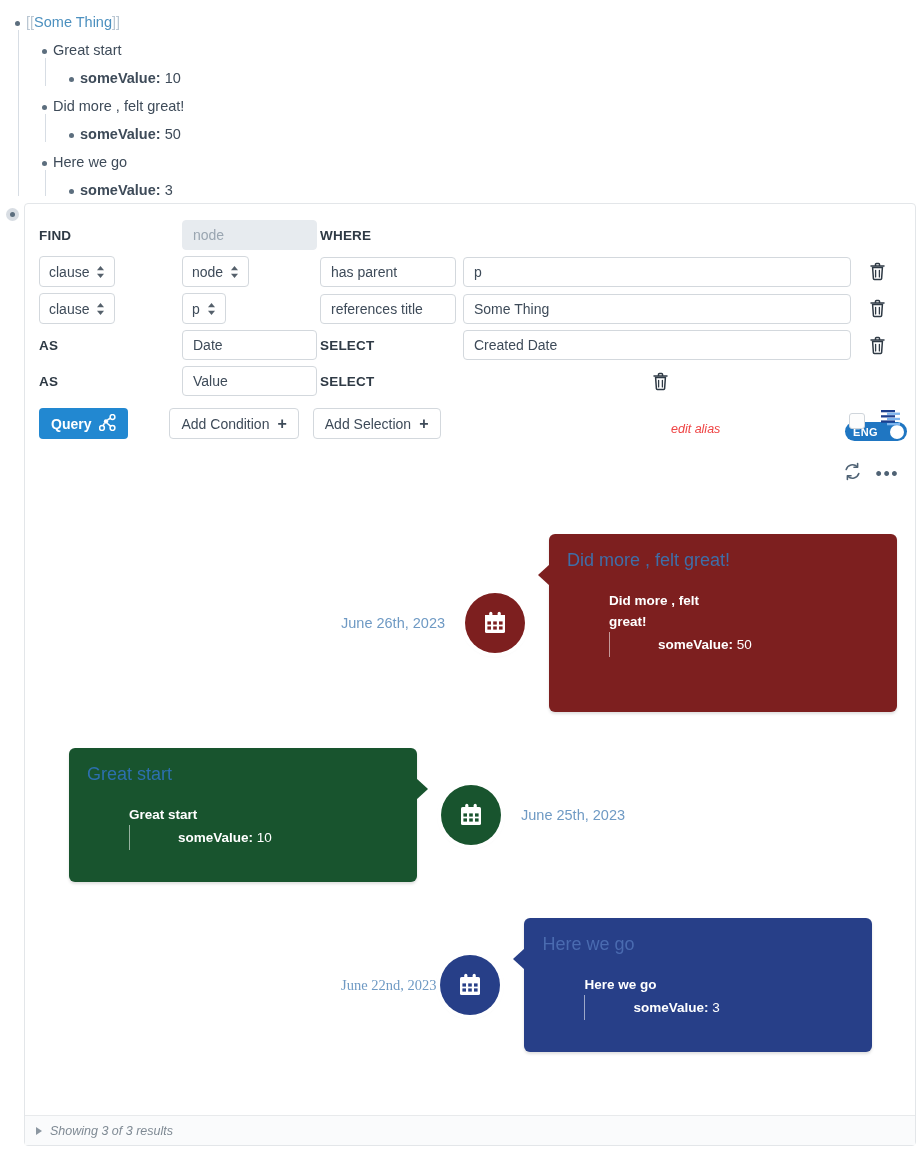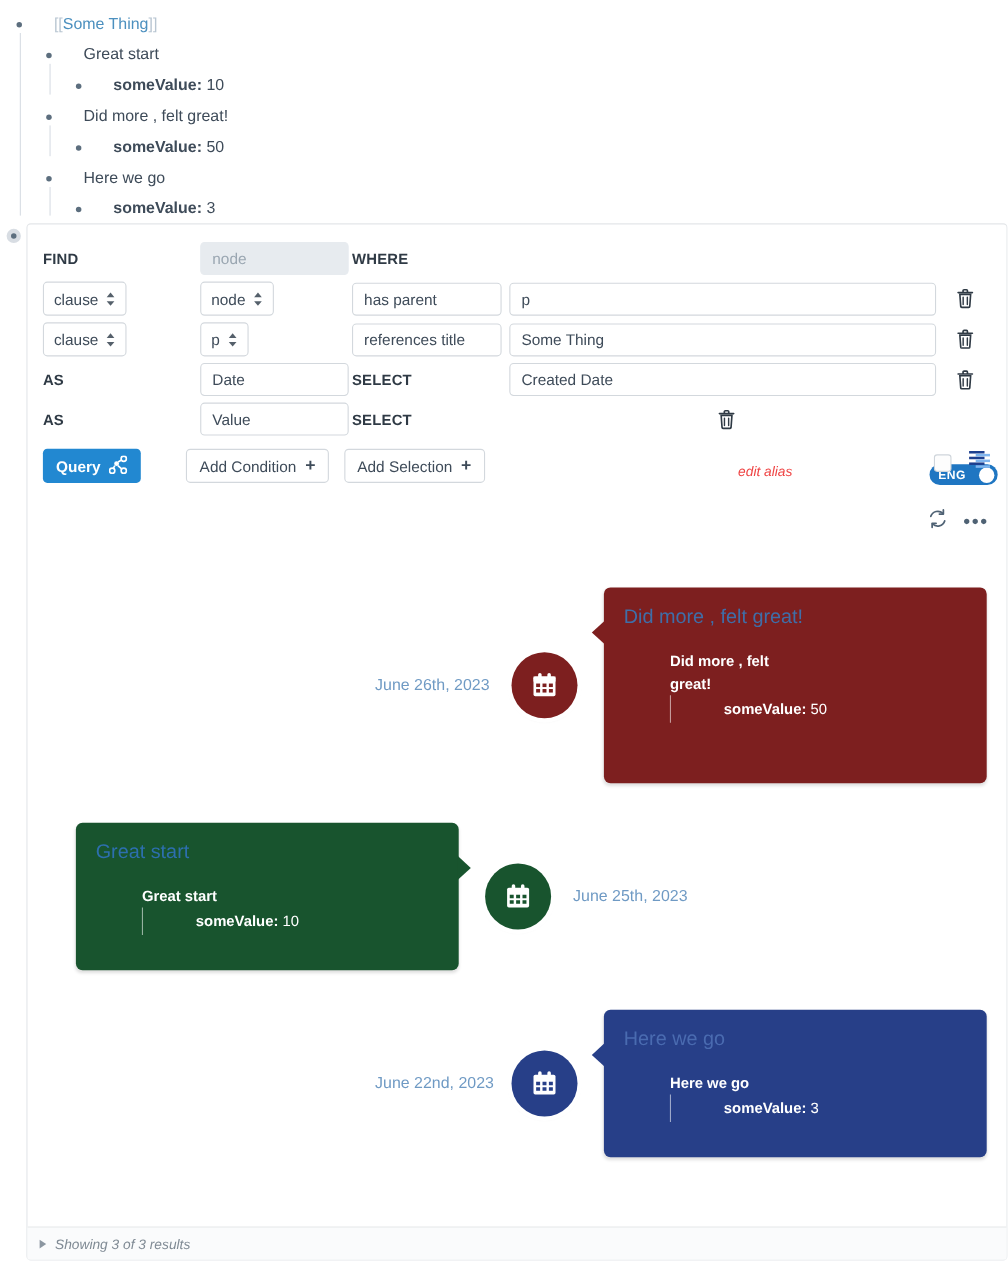--- a/index.html
+++ b/index.html
@@ -7,21 +7,21 @@
     margin: 0; padding: 0;
     background: #ffffff;
     width: 916px; height: 1157px;
     font-family: "Liberation Sans", sans-serif;
     -webkit-font-smoothing: antialiased;
   }
   .page { position: relative; width: 916px; height: 1157px; overflow: hidden; }
 
   
   .outliner { padding: 8px 0 0 0; }
-  .ol-row { position: relative; display: flex; align-items: baseline; gap: 23px; }
+  .ol-row { position: relative; display: flex; align-items: baseline; }
   .bullet {
     width: 17px; flex: 0 0 17px;
     display: flex; align-items: center; justify-content: center;
     position: relative; top: -1px;
   }
   .bullet i {
     display: block; width: 5px; height: 5px; border-radius: 50%;
     background: #5c6e7e;
   }
   .ol-l0 { padding-left: 9px; }
@@ -412,21 +412,21 @@
             <rect x="17" y="11.4" width="3.6" height="3.2" fill="#18542e"></rect>
             <rect x="5.4" y="16.4" width="3.6" height="3.2" fill="#18542e"></rect>
             <rect x="11.2" y="16.4" width="3.6" height="3.2" fill="#18542e"></rect>
             <rect x="17" y="16.4" width="3.6" height="3.2" fill="#18542e"></rect>
           </svg>
         </div>
         <div class="tl-date" style="margin-left:20px;">June 25th, 2023</div>
       </div>
 
       <div class="tl-item" style="padding-left:316px;">
-        <div class="tl-date" style="margin-right:16px;">June 22nd, 2023</div>
+        <div class="tl-date" style="margin-right:4px;font-family:Liberation Serif, serif;">June 22nd, 2023</div>
         <div class="tl-icon" style="background:#273f88;">
           <svg width="26" height="26" viewBox="0 0 26 26">
             <rect x="3" y="5" width="20" height="18" rx="1.6" fill="#fff"></rect>
             <rect x="7.2" y="1.8" width="3.2" height="4.6" rx="1.6" fill="#fff"></rect>
             <rect x="15.6" y="1.8" width="3.2" height="4.6" rx="1.6" fill="#fff"></rect>
             <rect x="5.4" y="11.4" width="3.6" height="3.2" fill="#273f88"></rect>
             <rect x="11.2" y="11.4" width="3.6" height="3.2" fill="#273f88"></rect>
             <rect x="17" y="11.4" width="3.6" height="3.2" fill="#273f88"></rect>
             <rect x="5.4" y="16.4" width="3.6" height="3.2" fill="#273f88"></rect>
             <rect x="11.2" y="16.4" width="3.6" height="3.2" fill="#273f88"></rect>

